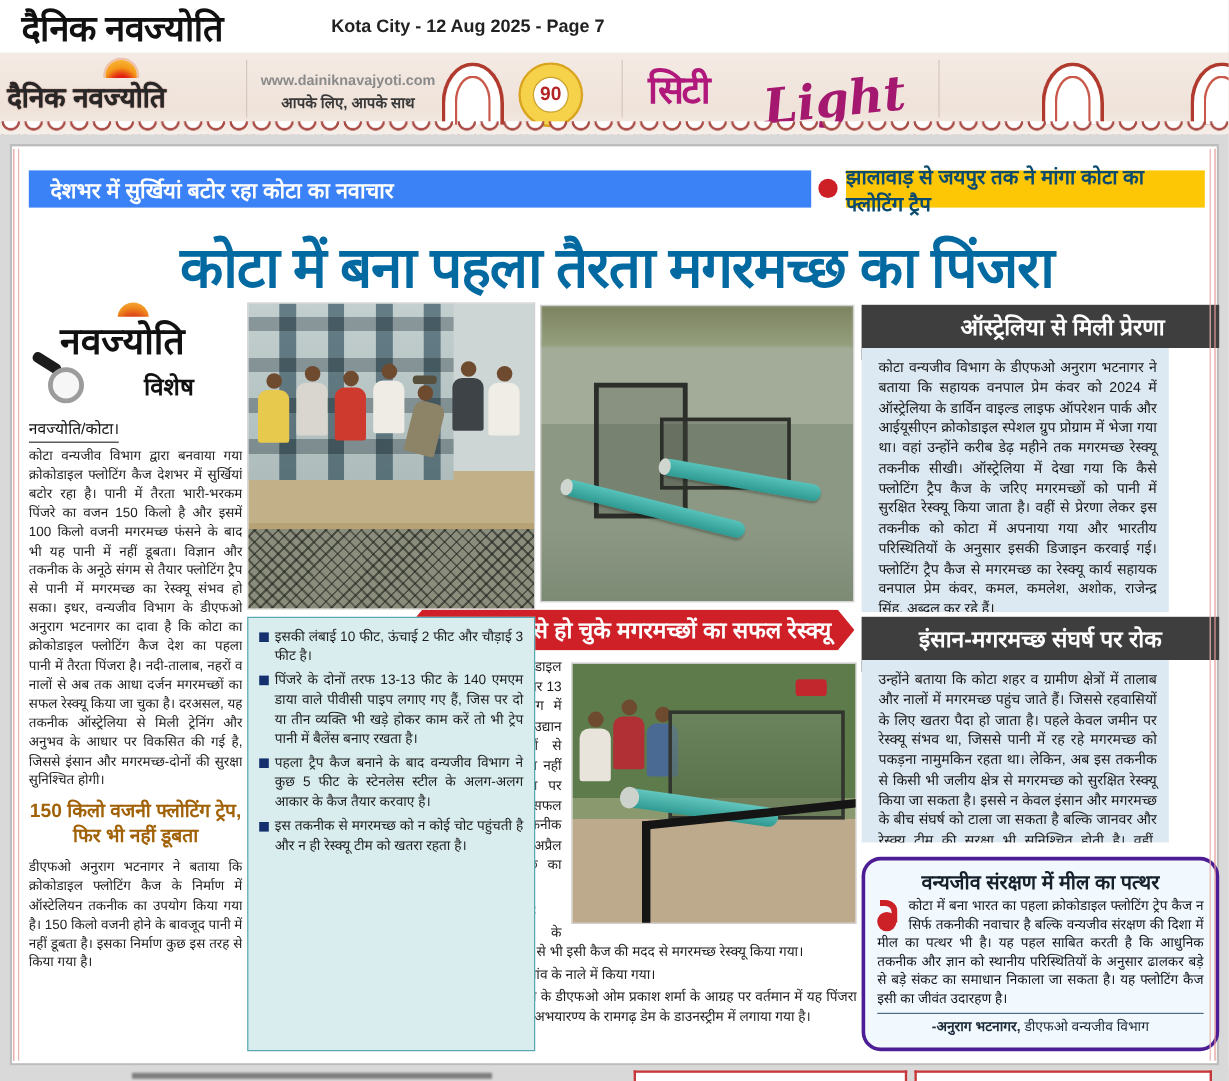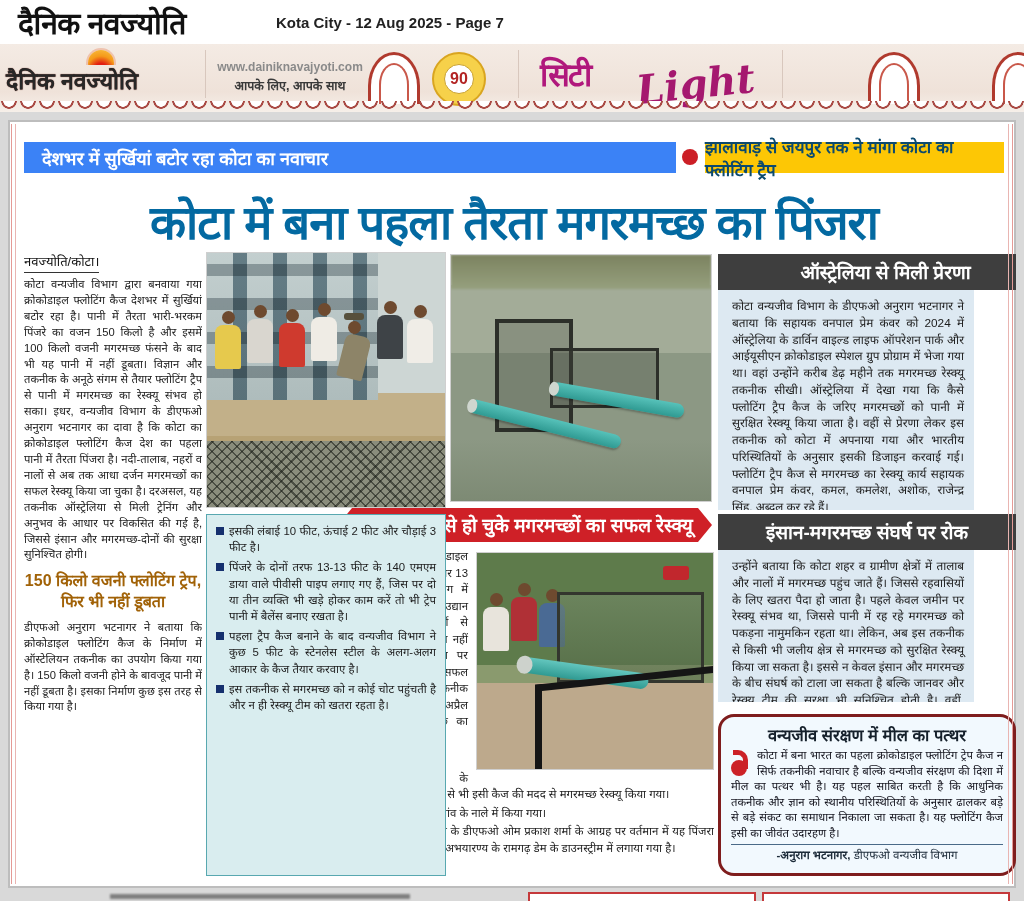--- a/index.html
+++ b/index.html
@@ -120,21 +120,21 @@
   .r-bullets li::before { content:''; position:absolute; left:0; top:4px; width:8px; height:8px; background:#c8201f; }
   
   .rbox-header { position:absolute; left:708px; width:298px; height:36px; background:#3e3e3e; color:#fff;
     font-size:19px; font-weight:900; display:flex; align-items:center; justify-content:center; }
   .rbox-header::after { content:''; position:absolute; left:0; bottom:-10px; border-left:14px solid #191919; border-bottom:10px solid transparent; }
   .rbox-body { position:absolute; left:708px; width:256px; background:#dde9f2; padding:8px 10px 6px 14px;
     font-size:11.8px; line-height:1.42; text-align:justify; color:#1b1b1b; overflow:hidden; }
   .hA { top:132px;padding-left:37px; } .bA { top:168px; height:220px; }
   .hB { top:392px; } .bB { top:428px; height:152px; }
   .quote-box { position:absolute; left:708px; top:592px; width:298px; height:162px; background:#f2f9fe;
-    border:3px solid #7f1d1d; border-radius:16px; padding:6px 10px 4px 10px; overflow:hidden; }
+    border:3px solid #4c1d95; border-radius:16px; padding:6px 10px 4px 10px; overflow:hidden; }
   .quote-box .q-title { font-size:16.5px; font-weight:900; text-align:center; color:#15202b; margin-bottom:2px; }
   .quote-icon { float:left; width:20px; height:26px; margin:2px 6px 0 0; position:relative; }
   .quote-icon::before { content:''; position:absolute; left:0; bottom:0; width:16px; height:16px; border-radius:50%; background:#cc2127; }
   .quote-icon::after { content:''; position:absolute; left:2px; top:0; width:10px; height:14px; border-radius:0 10px 0 0; border-top:5px solid #cc2127; border-right:5px solid #cc2127; }
   .quote-box .q-text { font-size:11.3px; line-height:1.38; text-align:justify; color:#14141e; }
   .quote-box .q-attr { border-top:1px solid #4a6a88; margin-top:3px; padding-top:2px; text-align:center; font-size:11.5px; color:#1b2a38; }
   .quote-box .q-attr .nm { font-weight:900; }
   
   .bottom-strip { position:absolute; left:0; top:888px; width:1024px; height:13px; background:#d9d9d9; }
   .cut-box { position:absolute; top:4px; height:12px; background:#fff; border:2px solid #c5393b; border-bottom:none; }
@@ -174,20 +174,29 @@
 </div>
 
 <div class="card">
 
   <div class="kicker-dark">देशभर में सुर्खियां बटोर रहा कोटा का नवाचार</div>
   <div class="red-dot"></div>
   <div class="kicker-yellow">झालावाड़ से जयपुर तक ने मांगा कोटा का फ्लोटिंग ट्रैप</div>
   <div class="headline">कोटा में बना पहला तैरता मगरमच्छ का पिंजरा</div>
 
   <div class="col1">
+    <div class="special-logo">
+      <div class="sun2"></div>
+      <div class="t1">नवज्योति</div>
+      <div class="magnifier-icon">
+        <div class="handle"></div>
+        <div class="lens"></div>
+      </div>
+      <div class="t2">विशेष</div>
+    </div>
     <div><span class="dateline">नवज्योति/कोटा।</span></div>
     <div class="body-text">कोटा वन्यजीव विभाग द्वारा बनवाया गया क्रोकोडाइल फ्लोटिंग कैज देशभर में सुर्खियां बटोर रहा है। पानी में तैरता भारी-भरकम पिंजरे का वजन 150 किलो है और इसमें 100 किलो वजनी मगरमच्छ फंसने के बाद भी यह पानी में नहीं डूबता। विज्ञान और तकनीक के अनूठे संगम से तैयार फ्लोटिंग ट्रैप से पानी में मगरमच्छ का रेस्क्यू संभव हो सका। इधर, वन्यजीव विभाग के डीएफओ अनुराग भटनागर का दावा है कि कोटा का क्रोकोडाइल फ्लोटिंग कैज देश का पहला पानी में तैरता पिंजरा है। नदी-तालाब, नहरों व नालों से अब तक आधा दर्जन मगरमच्छों का सफल रेस्क्यू किया जा चुका है। दरअसल, यह तकनीक ऑस्ट्रेलिया से मिली ट्रेनिंग और अनुभव के आधार पर विकसित की गई है, जिससे इंसान और मगरमच्छ-दोनों की सुरक्षा सुनिश्चित होगी।</div>
     <div class="col-subhead">150 किलो वजनी फ्लोटिंग ट्रेप, फिर भी नहीं डूबता</div>
     <div class="body-text">डीएफओ अनुराग भटनागर ने बताया कि क्रोकोडाइल फ्लोटिंग कैज के निर्माण में ऑस्टेलियन तकनीक का उपयोग किया गया है। 150 किलो वजनी होने के बावजूद पानी में नहीं डूबता है। इसका निर्माण कुछ इस तरह से किया गया है।</div>
   </div>
 
   <div class="photo photo1">
     <div class="ph1-building"></div>
     <div class="person" style="left:8px;top:58px">
         <div class="head"></div>

